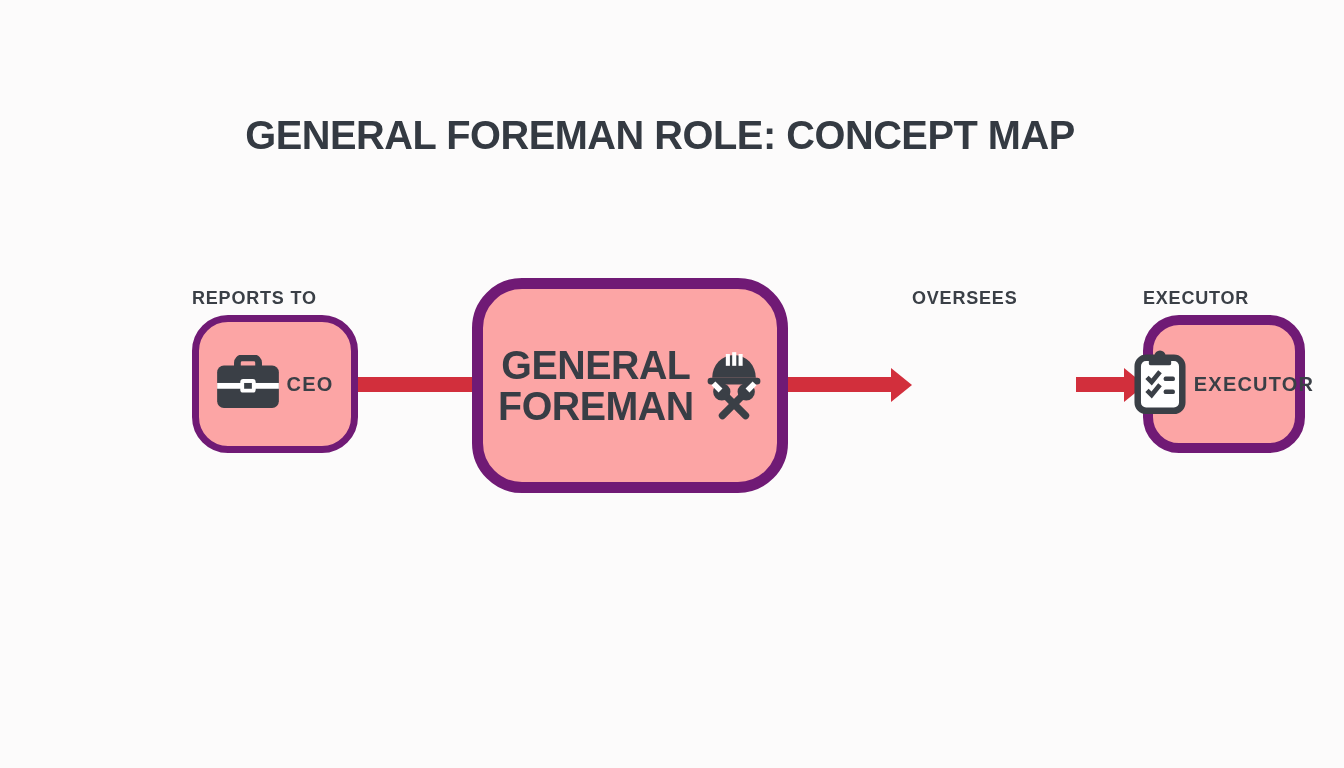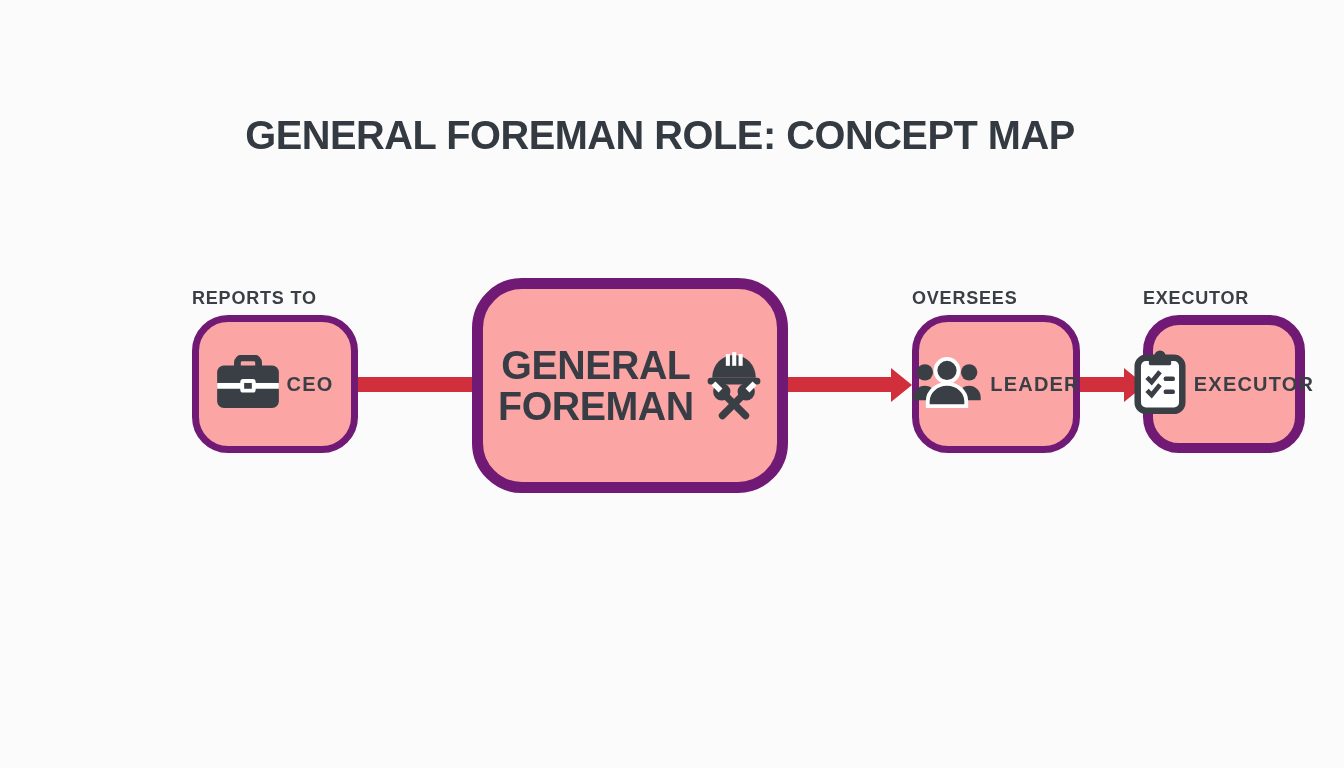--- a/index.html
+++ b/index.html
@@ -130,33 +130,20 @@
         </g>
         <g transform="rotate(-45 35 66)">
           <rect x="13" y="62" width="42" height="8" rx="4" fill="#3a3f46"></rect>
           <circle cx="54" cy="66" r="9.5" fill="#3a3f46"></circle>
           <rect x="56" y="63" width="11" height="6" fill="#ffffff"></rect>
         </g>
       </svg>
     </span>
   </div>
 
-  <div class="node leader">
-    <span class="icon">
-      <svg width="70" height="52" viewBox="0 0 72 54">
-        <circle cx="13" cy="17" r="8.5" fill="#3a3f46"></circle>
-        <path d="M1,46 v-3 a12,12 0 0 1 24,0 v3 z" fill="#3a3f46"></path>
-        <circle cx="59" cy="17" r="8.5" fill="#3a3f46"></circle>
-        <path d="M47,46 v-3 a12,12 0 0 1 24,0 v3 z" fill="#3a3f46"></path>
-        <circle cx="36" cy="15" r="12" fill="#3a3f46" stroke="#ffffff" stroke-width="4"></circle>
-        <path d="M16,52 v-5 a20,18 0 0 1 40,0 v5 z" fill="#3a3f46" stroke="#ffffff" stroke-width="4"></path>
-      </svg>
-    </span>
-    <span class="node-label">LEADER</span>
-  </div>
 
   <div class="node executor">
     <span class="icon">
       <svg width="52" height="66" viewBox="0 0 56 70">
         <rect x="4" y="9" width="48" height="57" rx="9" fill="#ffffff" stroke="#3a3f46" stroke-width="7"></rect>
         <circle cx="28" cy="7" r="6" fill="#3a3f46"></circle>
         <rect x="16" y="7" width="24" height="10" rx="2" fill="#3a3f46"></rect>
         <path d="M14,30 l5,5 9,-11" stroke="#3a3f46" stroke-width="5" fill="none"></path>
         <rect x="32" y="29" width="12" height="5" rx="2" fill="#3a3f46"></rect>
         <path d="M14,44 l5,5 9,-11" stroke="#3a3f46" stroke-width="5" fill="none"></path>

